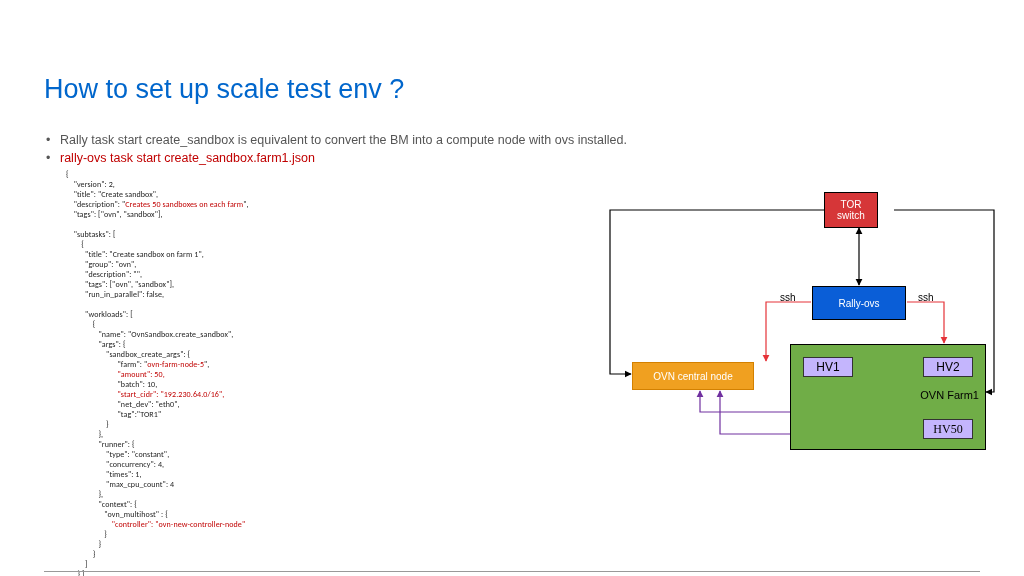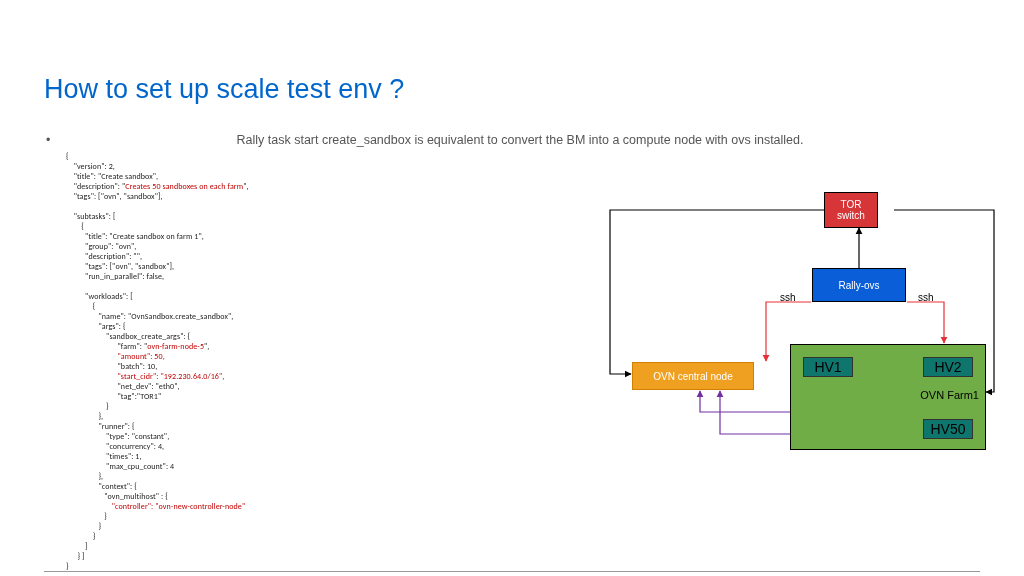--- a/index.html
+++ b/index.html
@@ -1,51 +1,52 @@
 <!DOCTYPE html>
 <html><head>
 <meta charset="utf-8">
 <style>
   * { box-sizing: border-box; margin: 0; padding: 0; }
   body { width: 1024px; height: 576px; font-family: Arial, sans-serif; background: #fff; position: relative; }
   .slide { width: 100%; height: 100%; padding: 30px 44px 10px 44px; position: relative; margin-top: 44px; }
   .title { font-size: 27px; font-weight: 400; color: #0066cc; margin-bottom: 28px; }
   .bullets { font-size: 12.5px; color: #555; }
-  .bullets li { margin-bottom: 4px; list-style: none; position: relative; padding-left: 16px; text-align: center; }
+  .bullets li { margin-bottom: 4px; list-style: none; position: relative; padding-left: 16px; }
   .bullets li::before { content: "•"; position: absolute; left: 2px; color: #555; }
   .red { color: #c00000; }
   .code { font-family: Calibri, Arial, sans-serif; font-size: 8px; line-height: 1.25; color: #222; white-space: pre; margin-left: 22px; margin-top: 3px; letter-spacing: 0.1px; }
   .code .r { color: #c00000; }
   .diagram { position: absolute; right: 30px; top: 148px; width: 390px; height: 280px; }
   .dbox { position: absolute; border: 1px solid #333; display: flex; align-items: center; justify-content: center; font-size: 10px; text-align: center; }
   .tor   { left: 220px; top: 0;   width: 54px;  height: 36px; background: #d63638; color: #fff; border-color: #000; line-height: 1.1; }
-  .rally { left: 208px; top: 76px; width: 94px; height: 34px; background: #0a5ed7; color: #fff; border-color: #000; }
+  .rally { left: 208px; top: 94px; width: 94px; height: 34px; background: #0a5ed7; color: #fff; border-color: #000; }
   .ovncn { left: 28px;  top: 170px; width: 122px; height: 28px; background: #f0a020; color: #fff; border-color: #d38000; text-align: right; }
   .farm  { left: 186px; top: 152px; width: 196px; height: 106px; background: #70ad47; color: #000; border-color: #000; }
   .farm-label { position: absolute; right: 6px; top: 44px; font-size: 11px; color: #000; }
-  .hvb { position: absolute; width: 50px; height: 20px; background: #0f766e; border: 1px solid #333; font-size: 14px; display: flex; align-items: center; justify-content: center; }
+  .hvb { position: absolute; width: 50px; height: 20px; background: #c4b5fd; border: 1px solid #333; font-size: 12px; display: flex; align-items: center; justify-content: center; }
   .hv1  { left: 12px; top: 12px; }
   .hv2  { right: 12px; top: 12px; }
-  .hv50 { right: 12px; bottom: 10px; }
+  .hv50 { right: 12px; bottom: 10px; font-family: Liberation Serif, serif; }
   .ssh1 { position: absolute; left: 176px; top: 100px; font-size: 10px; color: #000; }
   .ssh2 { position: absolute; left: 314px; top: 100px; font-size: 10px; color: #000; }
   .hr { position: absolute; left: 44px; right: 44px; bottom: 48px; border-top: 1px solid #999; }
   .logo { position: absolute; left: 44px; bottom: 14px; font-weight: bold; font-size: 19px; letter-spacing: -0.5px; }
   .logo .e1{color:#e53238}.logo .b{color:#0064d2}.logo .a{color:#f5af02}.logo .y{color:#86b817}
   .tm { font-size: 7px; color: #888; vertical-align: super; }
   svg.arrows { position: absolute; left: 0; top: 0; width: 100%; height: 100%; overflow: visible; }
 </style>
 </head>
 <body>
 
 <div class="slide">
   <div class="title">How to set up scale test env ?</div>
 
   <ul class="bullets">
     <li>Rally task start create_sandbox is equivalent to convert the BM into a compute node with ovs installed.</li>
+    <li class="red">rally-ovs  task start create_sandbox.farm1.json</li>
   </ul>
 
   <div class="code"><span>{</span>
 <span>    "version": 2,</span>
 <span>    "title": "Create sandbox",</span>
 <span>    "description": "</span><span class="r">Creates 50 sandboxes on each farm</span><span>",</span>
 <span>    "tags": ["ovn", "sandbox"],</span>
 <span></span>
 <span>    "subtasks": [</span>
 <span>        {</span>

